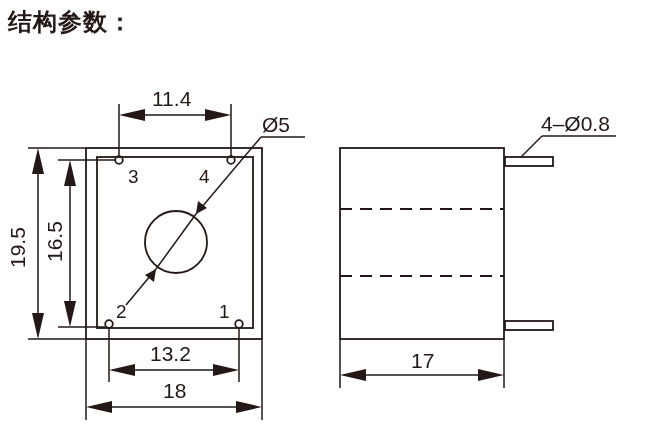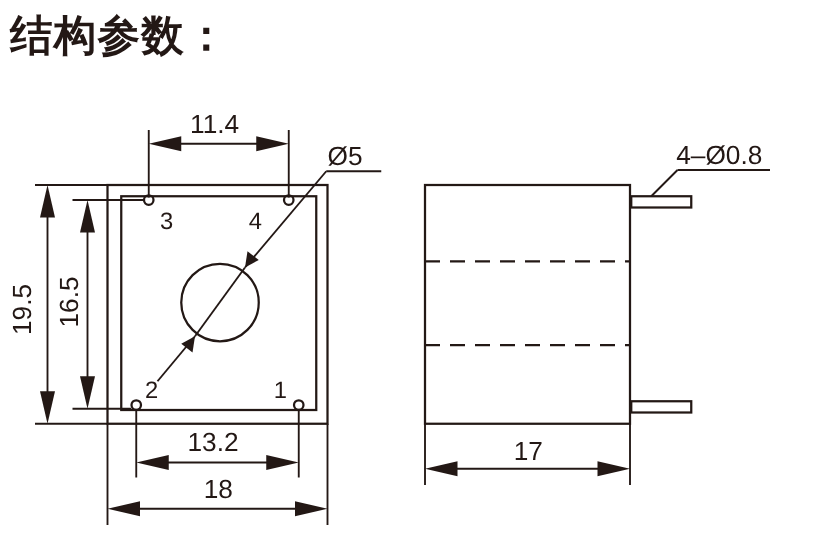--- a/index.html
+++ b/index.html
@@ -1,17 +1,17 @@
 <!DOCTYPE html>
 <html><head>
 <meta charset="utf-8">
 <style>
   html, body { margin: 0; padding: 0; background: #ffffff; }
   body { width: 650px; height: 443px; position: relative; overflow: hidden; font-family: "Liberation Sans", "DejaVu Sans", sans-serif; }
-  .title { position: absolute; left: 8px; top: 6px; font-family: "DejaVu Sans", sans-serif; font-weight: bold; font-size: 34px; color: #231815; letter-spacing: 1px; }
+  .title { position: absolute; left: 8px; top: 6px; font-family: "DejaVu Sans", sans-serif; font-weight: bold; font-size: 24px; color: #231815; letter-spacing: 1px; }
   svg { position: absolute; left: 0; top: 0; }
   .ln { stroke: #231815; stroke-width: 1.8; fill: none; }
   .thin { stroke: #231815; stroke-width: 1.5; fill: none; }
   .dash { stroke: #231815; stroke-width: 1.8; fill: none; stroke-dasharray: 12 8; }
   .arr { fill: #231815; }
   .dim { font-family: "Liberation Sans", sans-serif; font-size: 21px; fill: #231815; }
   .pin { font-family: "Liberation Sans", sans-serif; font-size: 19px; fill: #231815; }
 </style>
 </head>
 <body>

